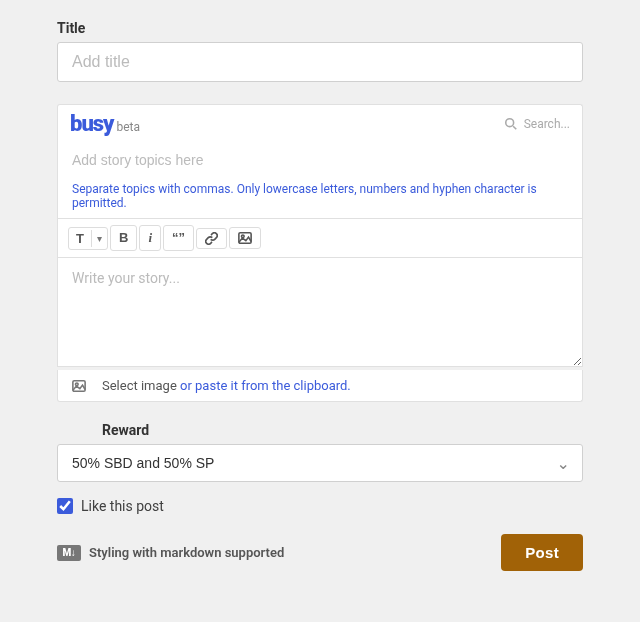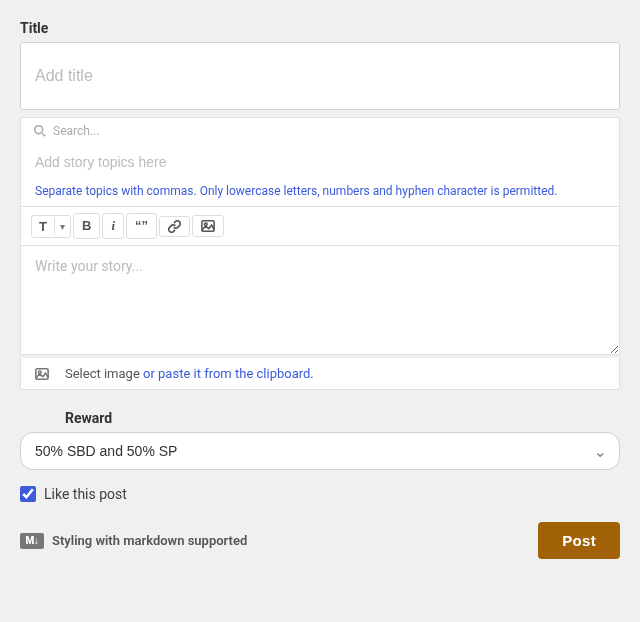--- a/index.html
+++ b/index.html
@@ -9,38 +9,38 @@
       font-size: 14px;
       color: #333;
       min-height: 622px;
       display: flex;
       justify-content: center;
       align-items: flex-start;
       padding: 20px;
     }
     .container {
       background: #f0f0f0;
-      width: 600px;
+      width: 526px;
     }
     .section-label {
       font-weight: 700;
       font-size: 14px;
       color: #333;
       margin-bottom: 6px;
     }
     .title-input {
       width: 100%;
       border: 1px solid #d0d0d0;
       border-radius: 3px;
-      padding: 24px 14px;
+      padding: 10px 14px;
       font-size: 16px;
       color: #999;
       background: #fff;
       outline: none;
-      margin-bottom: 7px;
+      margin-bottom: 22px;
     }
     .title-input::placeholder { color: #bbb; }
 
     
     .busy-bar {
       display: flex;
       align-items: center;
       justify-content: space-between;
       background: #fff;
       border: 1px solid #e0e0e0;
@@ -193,21 +193,21 @@
     }
     .reward-label {
       font-weight: 700;
       margin-bottom: 6px;
       padding-left: 45px;
     }
     .reward-select-wrapper {
       position: relative;
       background: #fff;
       border: 1px solid #d0d0d0;
-      border-radius: 13px;
+      border-radius: 3px;
     }
     .reward-select {
       width: 100%;
       appearance: none;
       -webkit-appearance: none;
       background: transparent;
       border: none;
       padding: 10px 40px 10px 14px;
       font-size: 14px;
       color: #333;
@@ -286,20 +286,24 @@
 <body>
 
 <div class="container">
 
   
   <div class="section-label">Title</div>
   <input class="title-input" type="text" placeholder="Add title" style="">
 
   
   <div class="busy-bar">
+    <div class="busy-logo">
+      <span class="busy-logo-text">busy</span>
+      <span class="busy-beta">beta</span>
+    </div>
     <div class="search-area">
       <svg class="search-icon-svg" viewBox="0 0 16 16" fill="none" stroke="#aaa" stroke-width="1.8">
         <circle cx="6.5" cy="6.5" r="4.5"></circle>
         <line x1="10.5" y1="10.5" x2="14" y2="14"></line>
       </svg>
       <span style="color:#aaa;">Search...</span>
     </div>
   </div>
 
   

